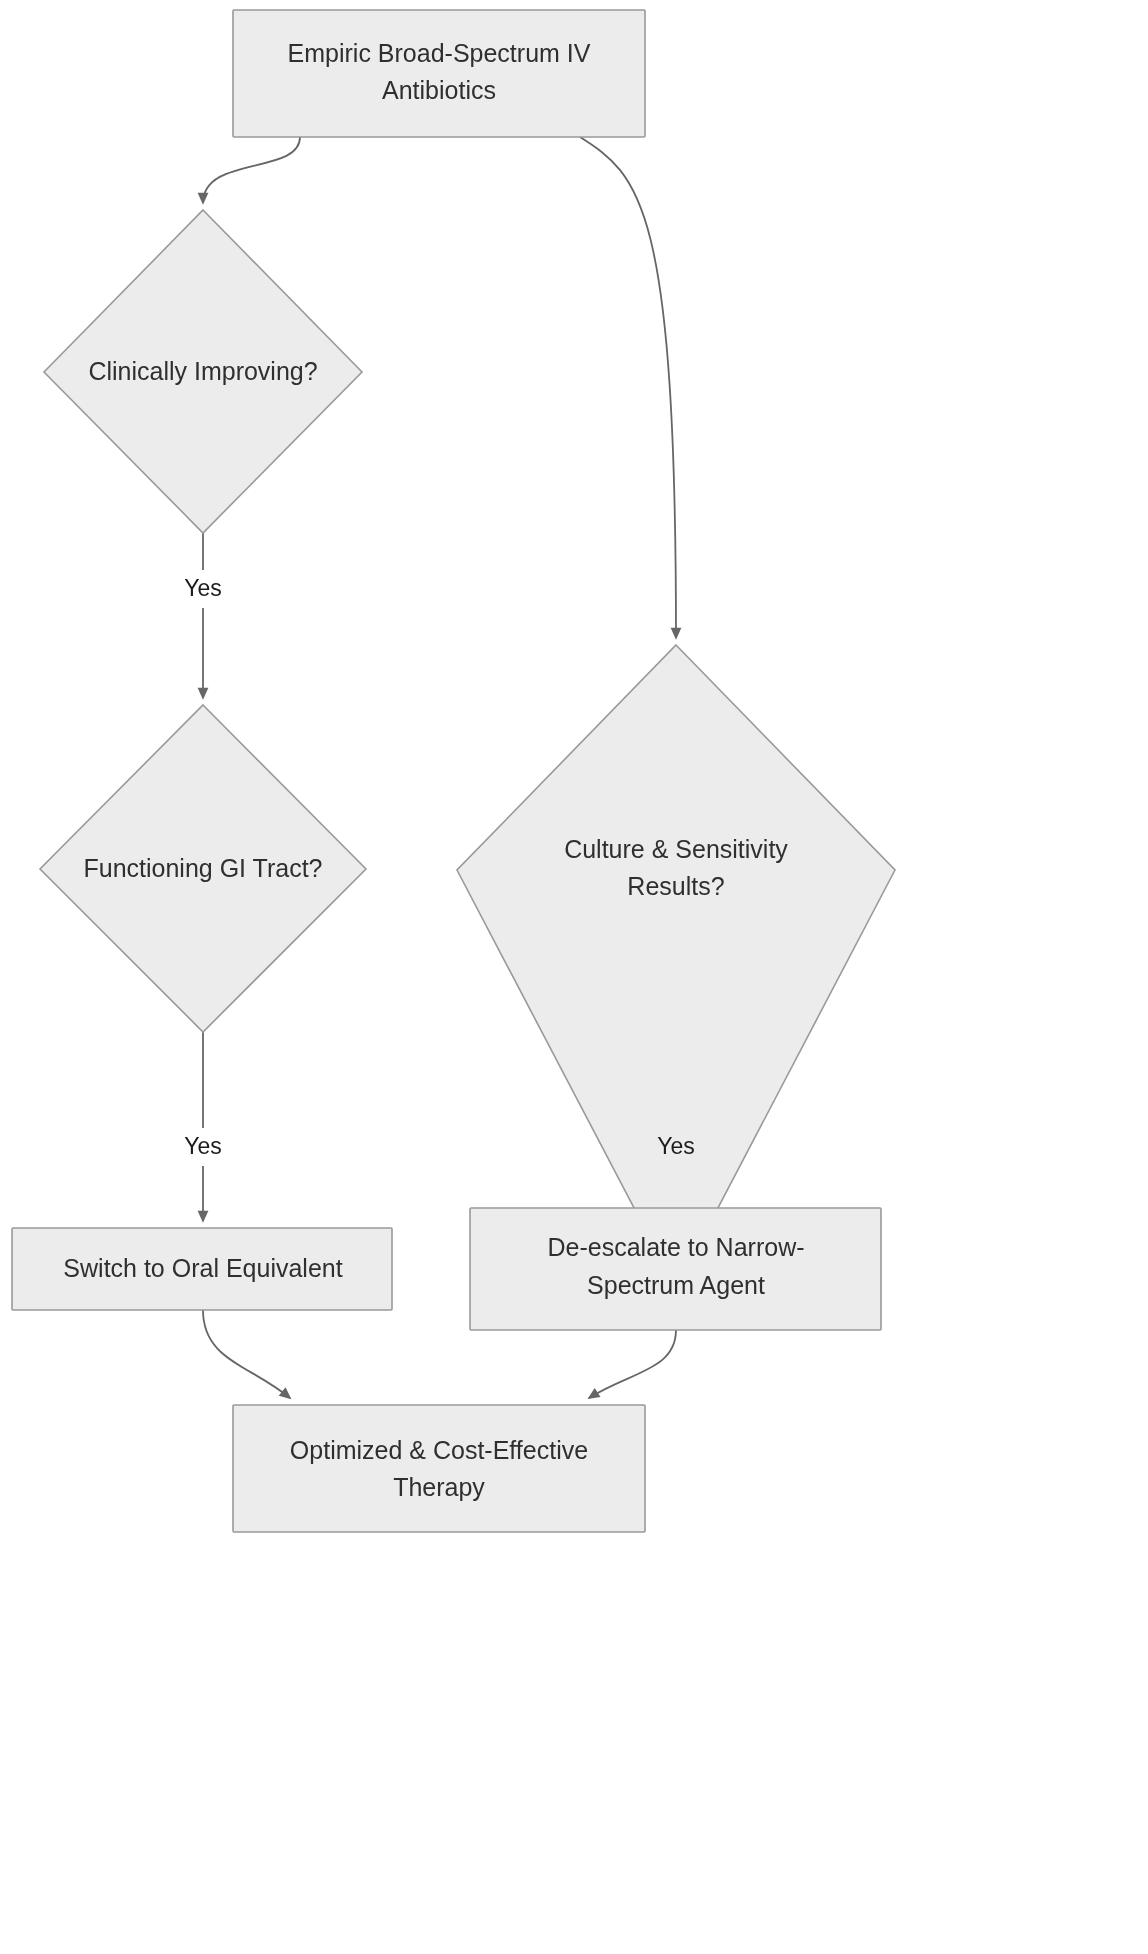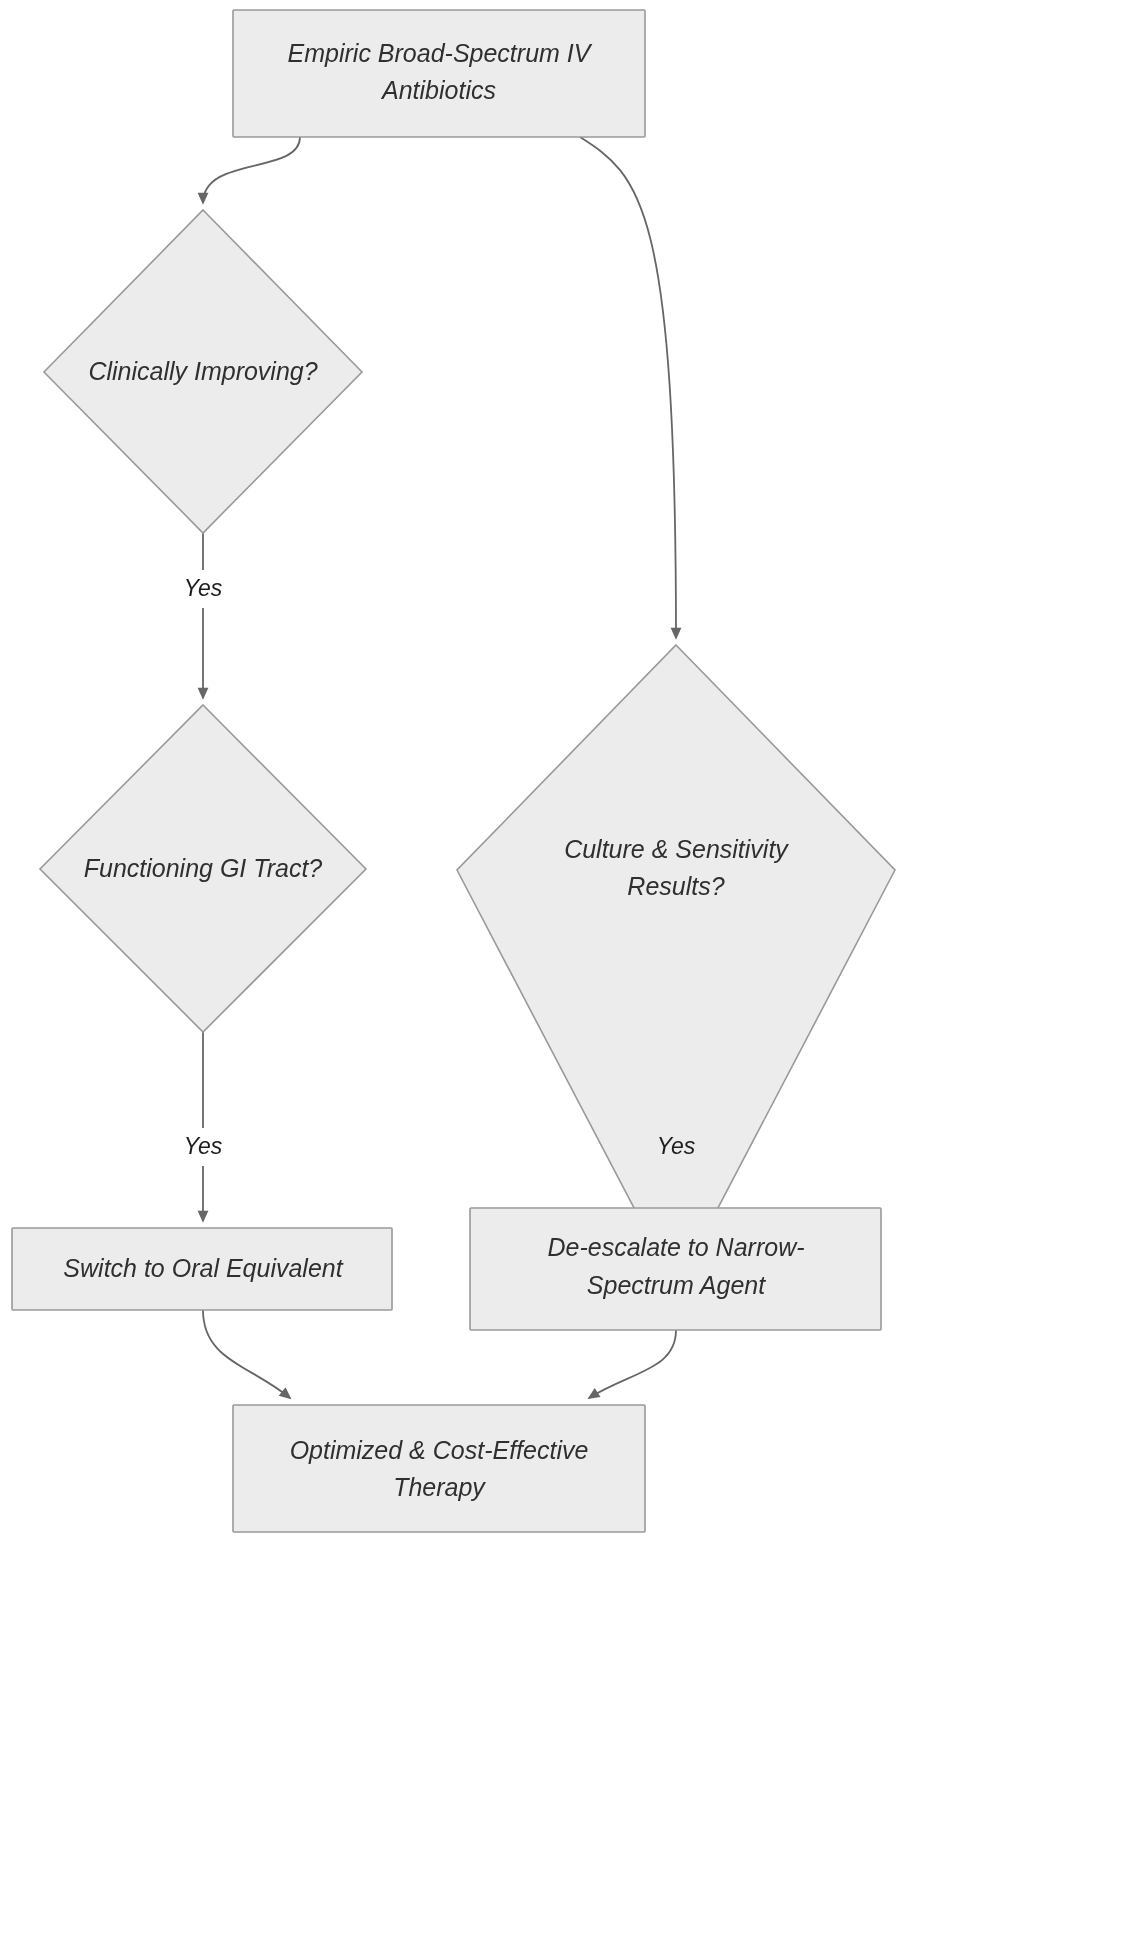--- a/index.html
+++ b/index.html
@@ -10,21 +10,20 @@
   }
   body {
     font-family: "Liberation Sans", "DejaVu Sans", sans-serif;
   }
   #diagram-root {
     position: relative;
     width: 1004px;
     height: 1954px;
     background: #ffffff;
     overflow: hidden;
-    font-style: italic;
   }
   svg#flow-svg {
     position: absolute;
     left: 0;
     top: 0;
     width: 1148px;
     height: 1954px;
     display: block;
   }
   .node-rect {

